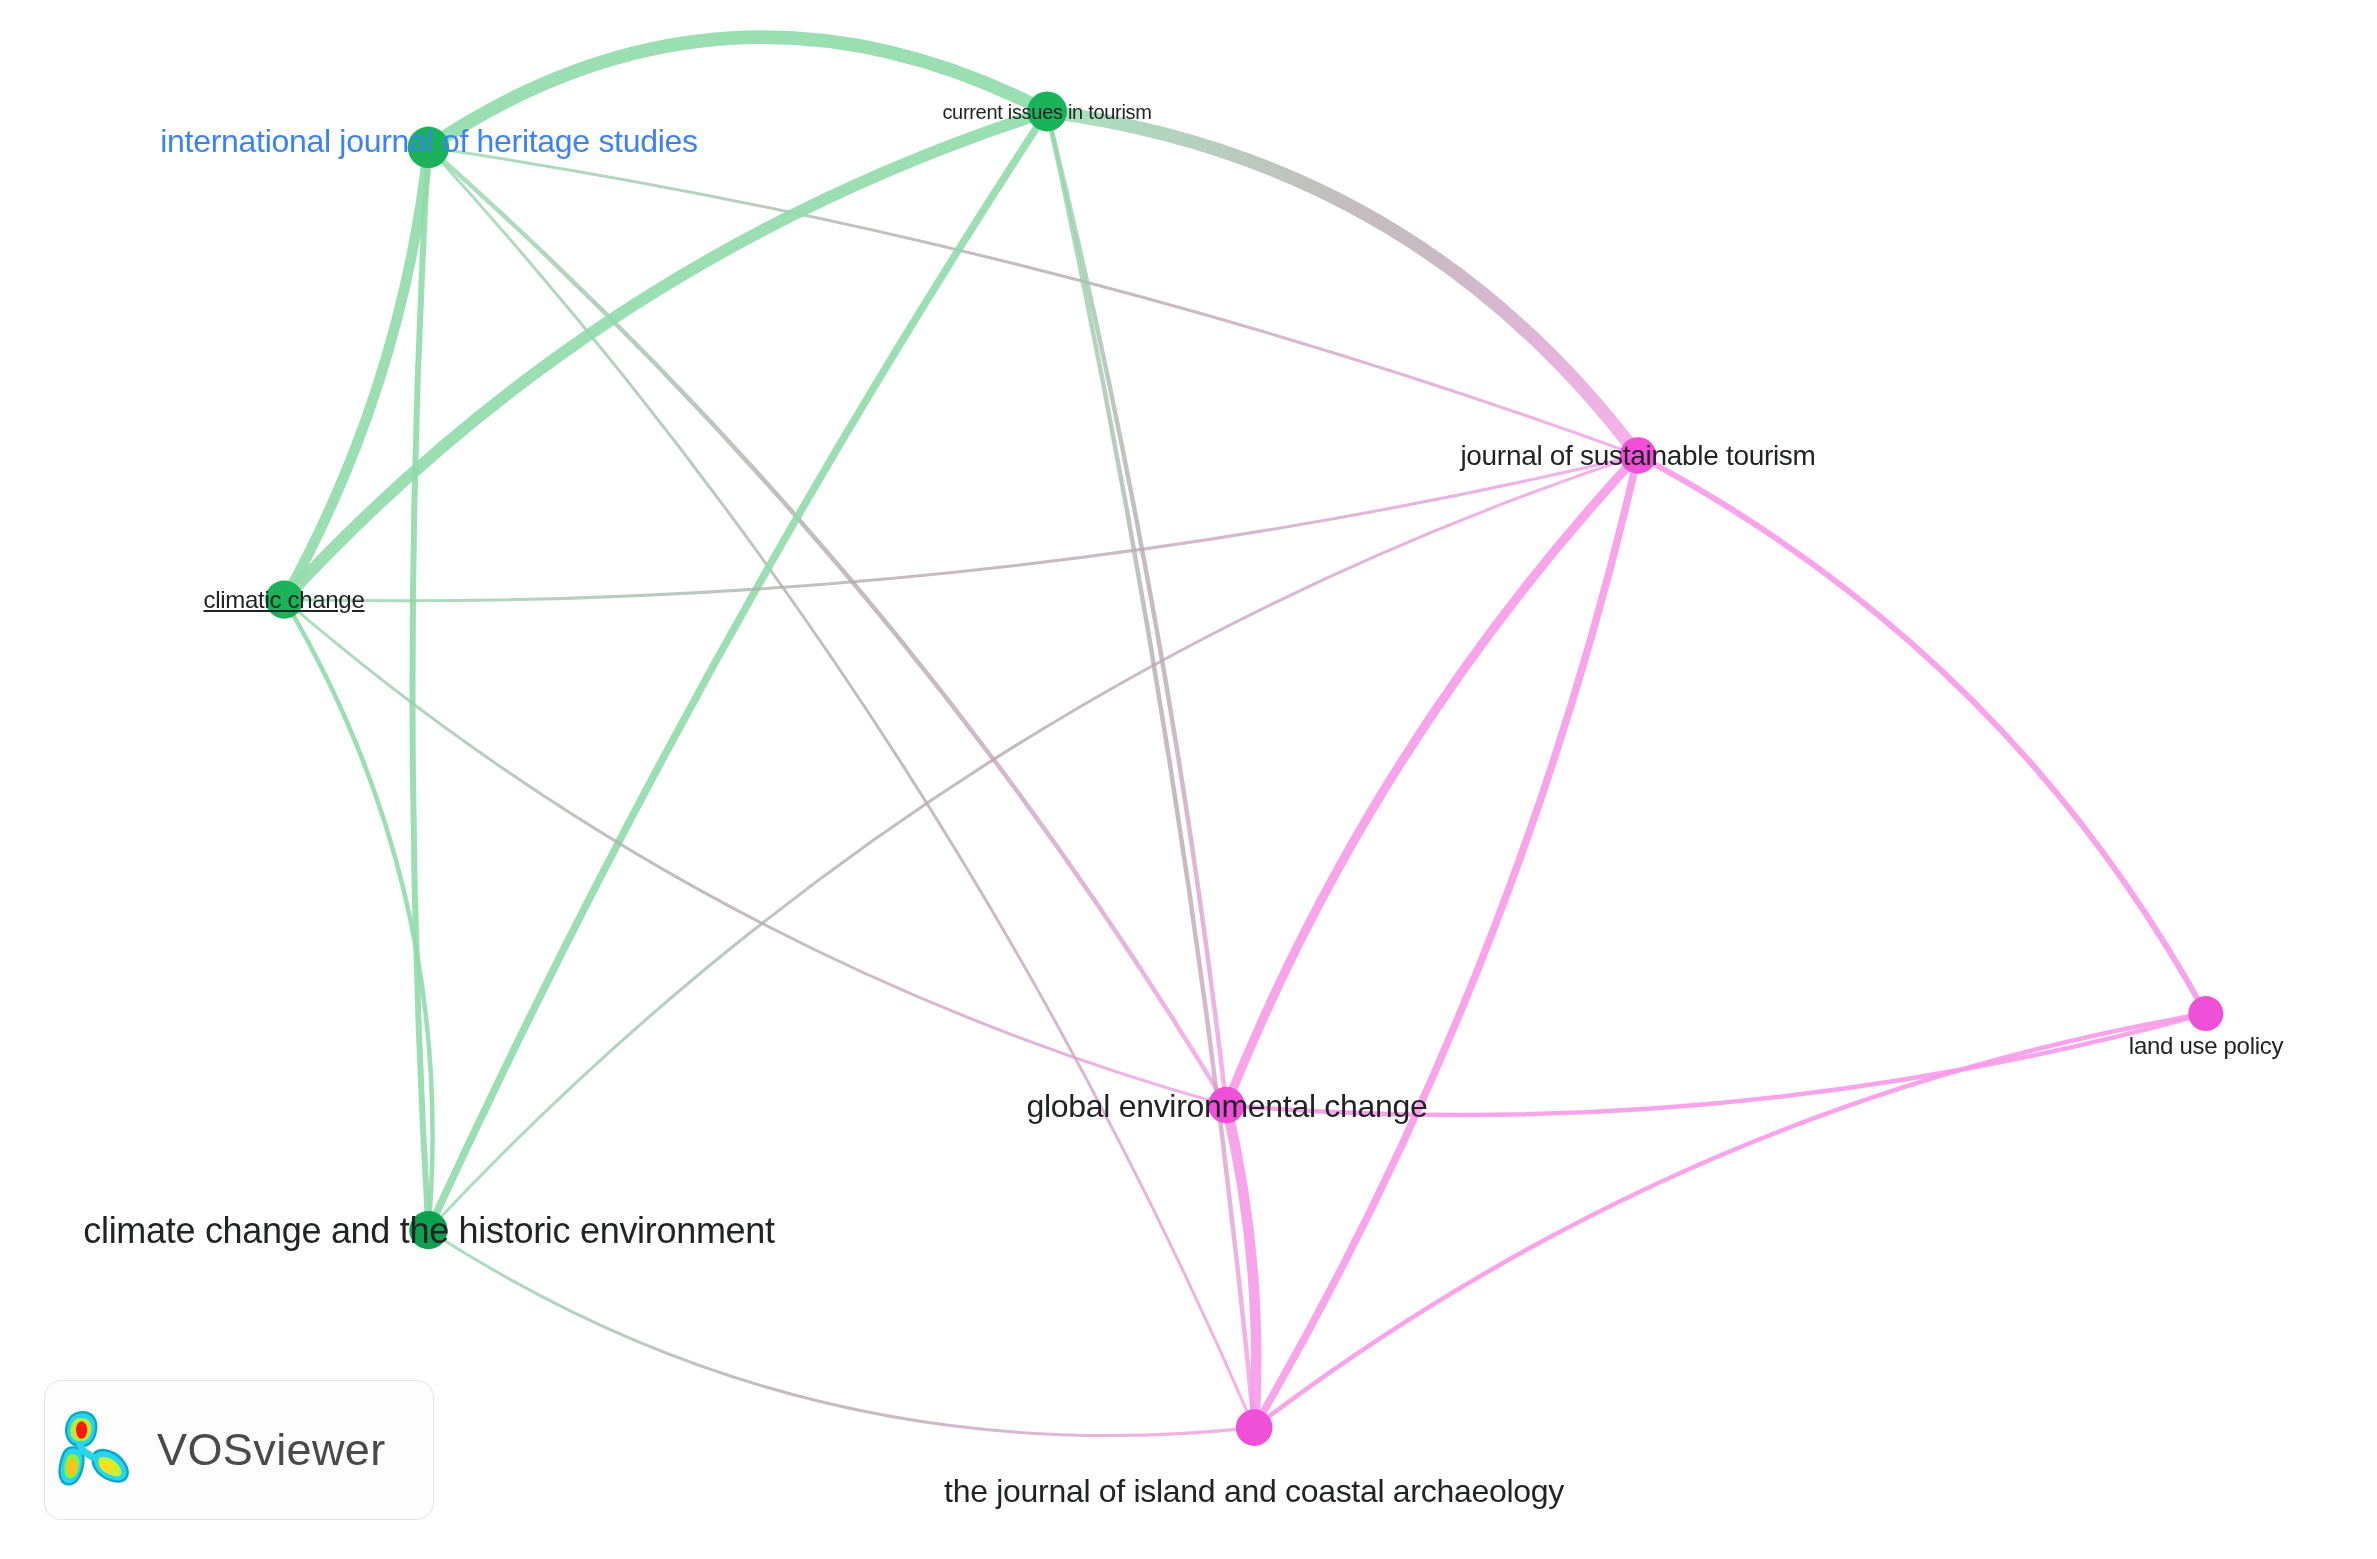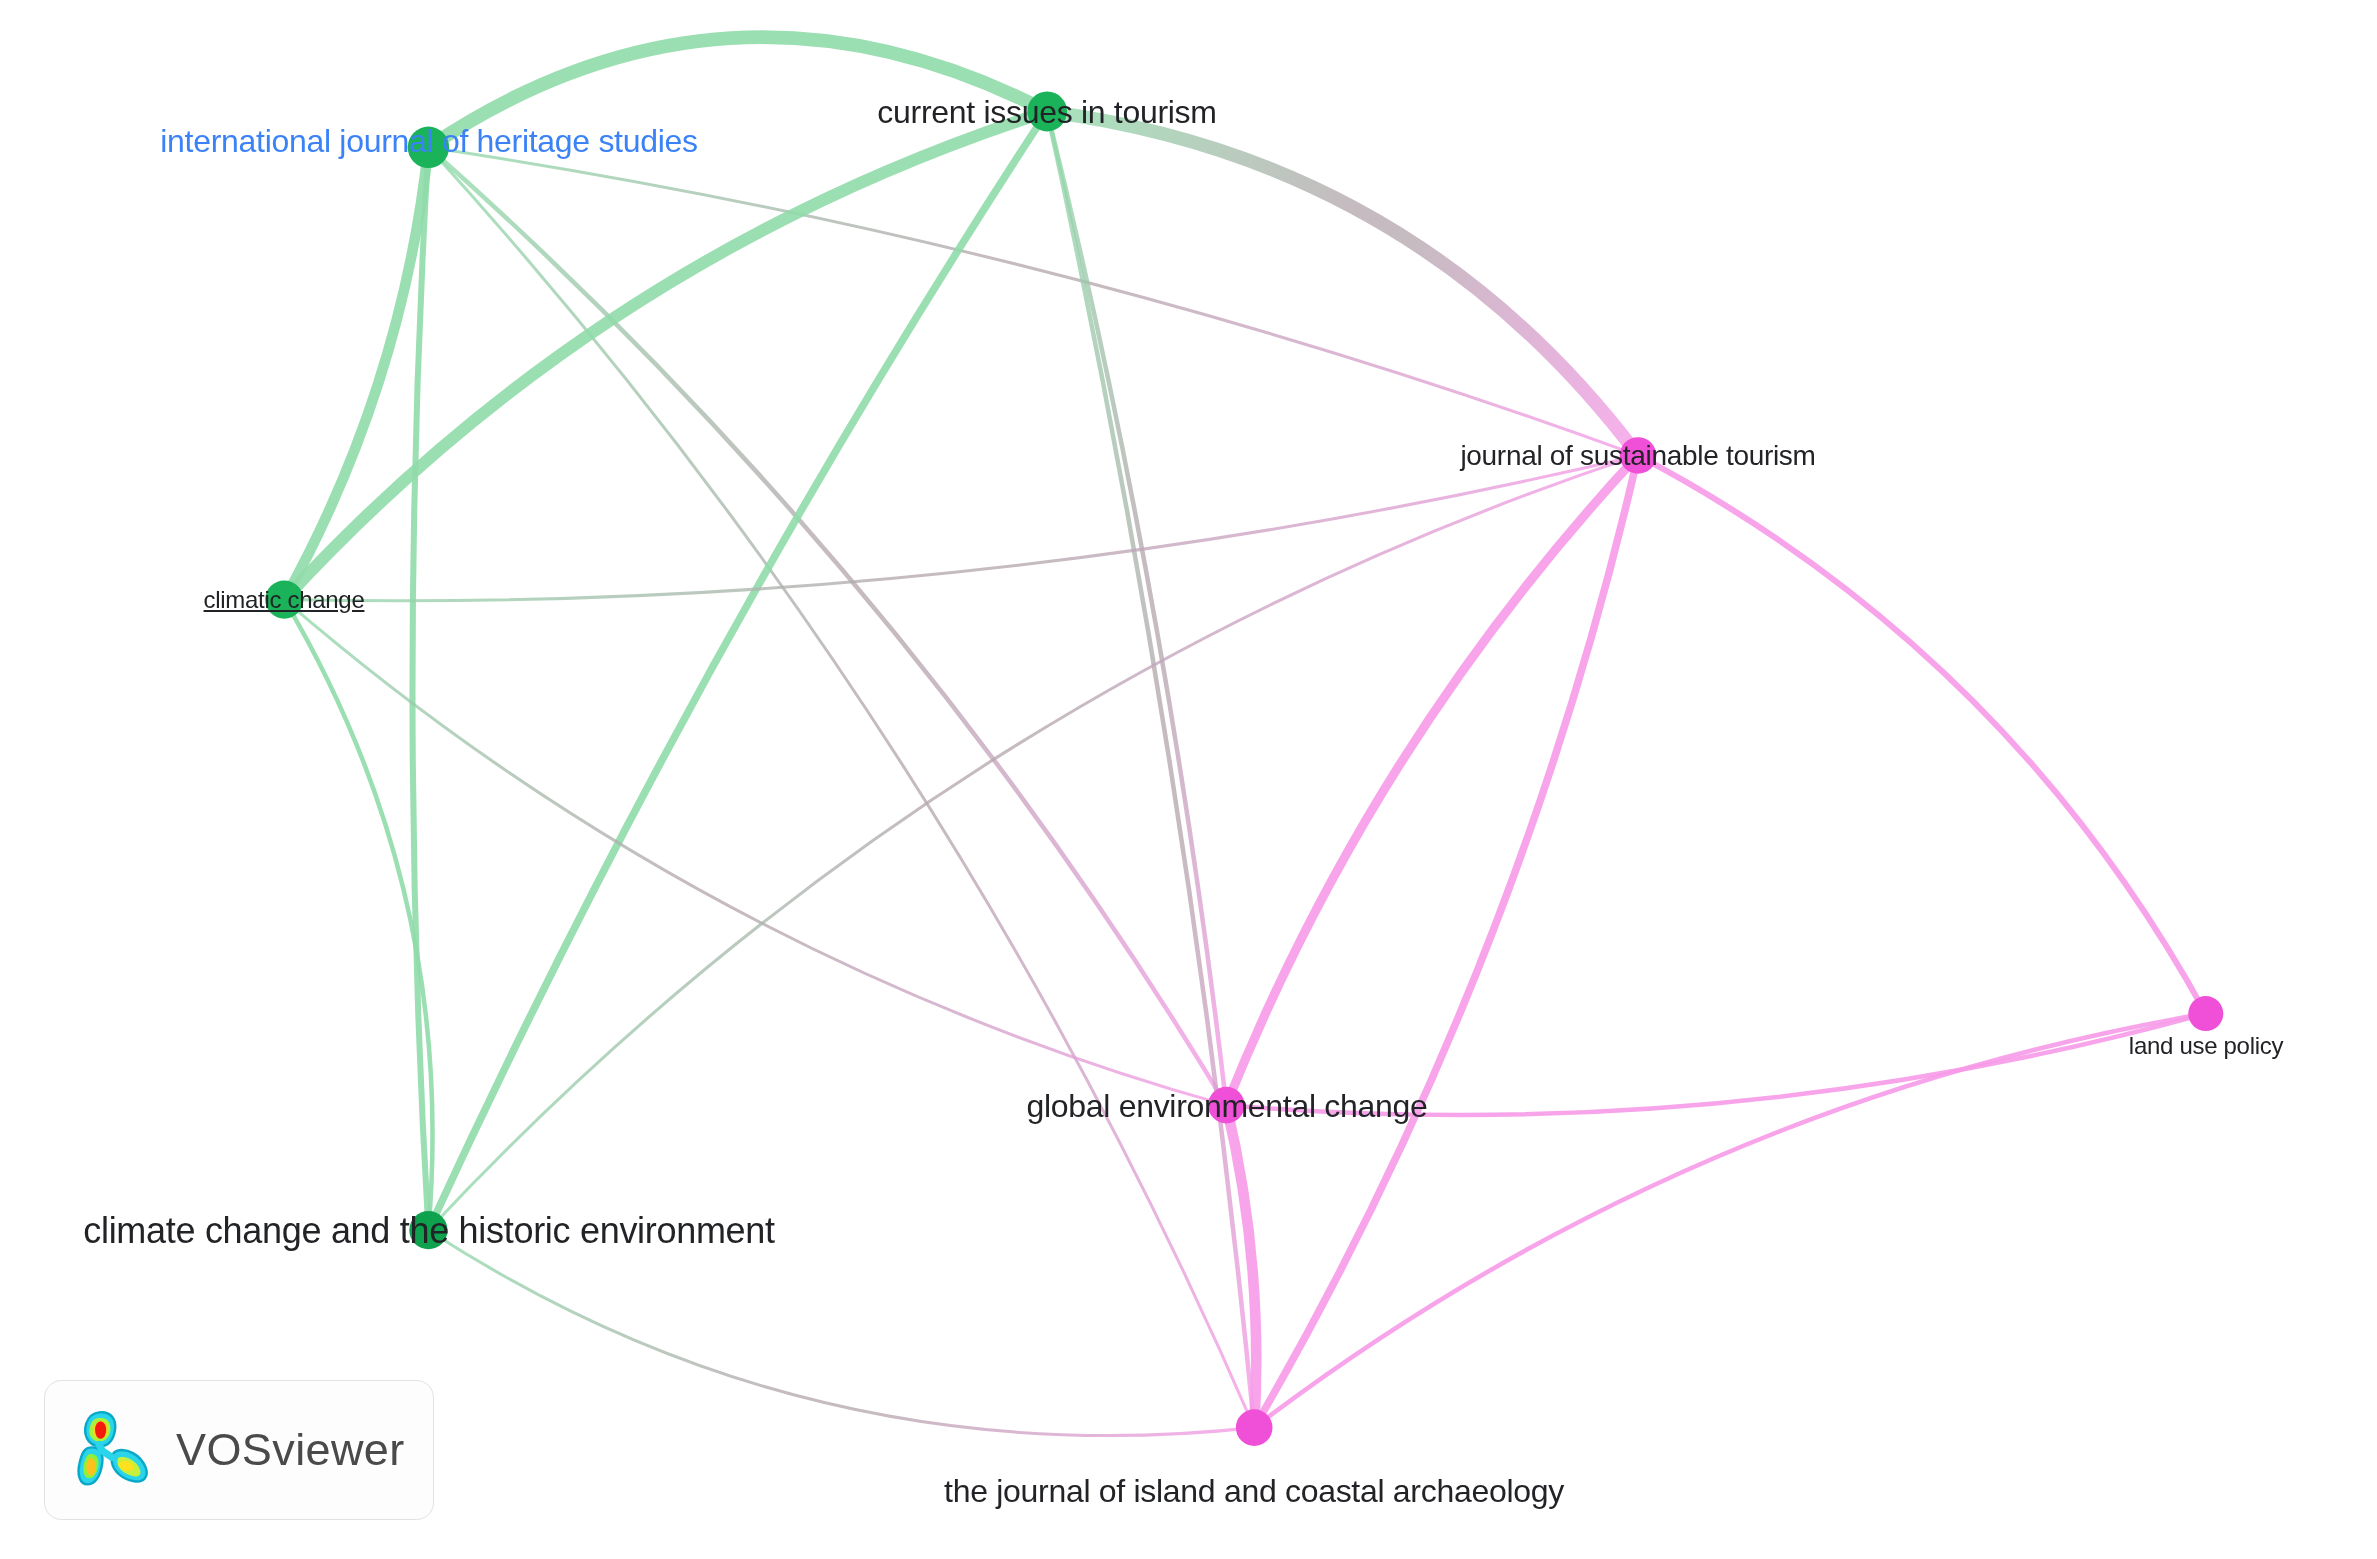--- a/index.html
+++ b/index.html
@@ -19,21 +19,21 @@
   }
   #logo-box{
     position:absolute;
     left:44px; top:1380px;
     width:390px; height:140px;
     background:#fdfdfd;
     border:1.6px solid #e2e2e2;
     border-radius:17.5px;
     box-sizing:border-box;
     display:flex; align-items:center; gap:21px;
-    padding-left:30px;
+    padding-left:11px;
   }
   #logo-text{
     font-size:45px;
     color:#4a4a4a;
     font-family:"Liberation Sans","DejaVu Sans",sans-serif;
     font-weight:400;
     letter-spacing:0.4px;
   }
   #logo-mark{width:80px;height:88px;flex:0 0 auto;}
 </style>
@@ -184,21 +184,21 @@
         <circle cx="538" cy="1545" r="24" fill="#0ea24f"></circle>
         <circle cx="2057" cy="572" r="23" fill="#f050d8"></circle>
         <circle cx="1540" cy="1388" r="23" fill="#f050d8"></circle>
         <circle cx="2770" cy="1273" r="22" fill="#f050d8"></circle>
         <circle cx="1575" cy="1793" r="23" fill="#f050d8"></circle>
       </g>
   </svg>
 
   <div id="labels-layer">
       <div class="node-label" style="left: 429px; top: 141px; font-size: 32px; color: #3b82f6;">international journal of heritage studies</div>
-      <div class="node-label" style="left: 1047px; top: 112px; font-size: 32px; color: rgb(34, 35, 38);">current issues in tourism</div>
+      <div class="node-label" style="left: 1047px; top: 112px; font-size: 20px; color: rgb(34, 35, 38);">current issues in tourism</div>
       <div class="node-label" style="left: 284px; top: 600px; font-size: 24px; color: rgb(34, 35, 38); text-decoration: underline;">climatic change</div>
       <div class="node-label" style="left: 429px; top: 1231px; font-size: 36px; color: rgb(34, 35, 38);">climate change and the historic environment</div>
       <div class="node-label" style="left: 1638px; top: 456px; font-size: 28px; color: rgb(34, 35, 38);">journal of sustainable tourism</div>
       <div class="node-label" style="left: 1227px; top: 1106px; font-size: 32px; color: rgb(34, 35, 38);">global environmental change</div>
       <div class="node-label" style="left: 2206px; top: 1014px; font-size: 24px; color: rgb(34, 35, 38); margin-top: 32px;">land use policy</div>
       <div class="node-label" style="left: 1254px; top: 1491px; font-size: 32px; color: rgb(34, 35, 38);">the journal of island and coastal archaeology</div>
     </div>
 
   <div id="logo-box">
     <svg id="logo-mark" viewBox="0 0 100 110">

